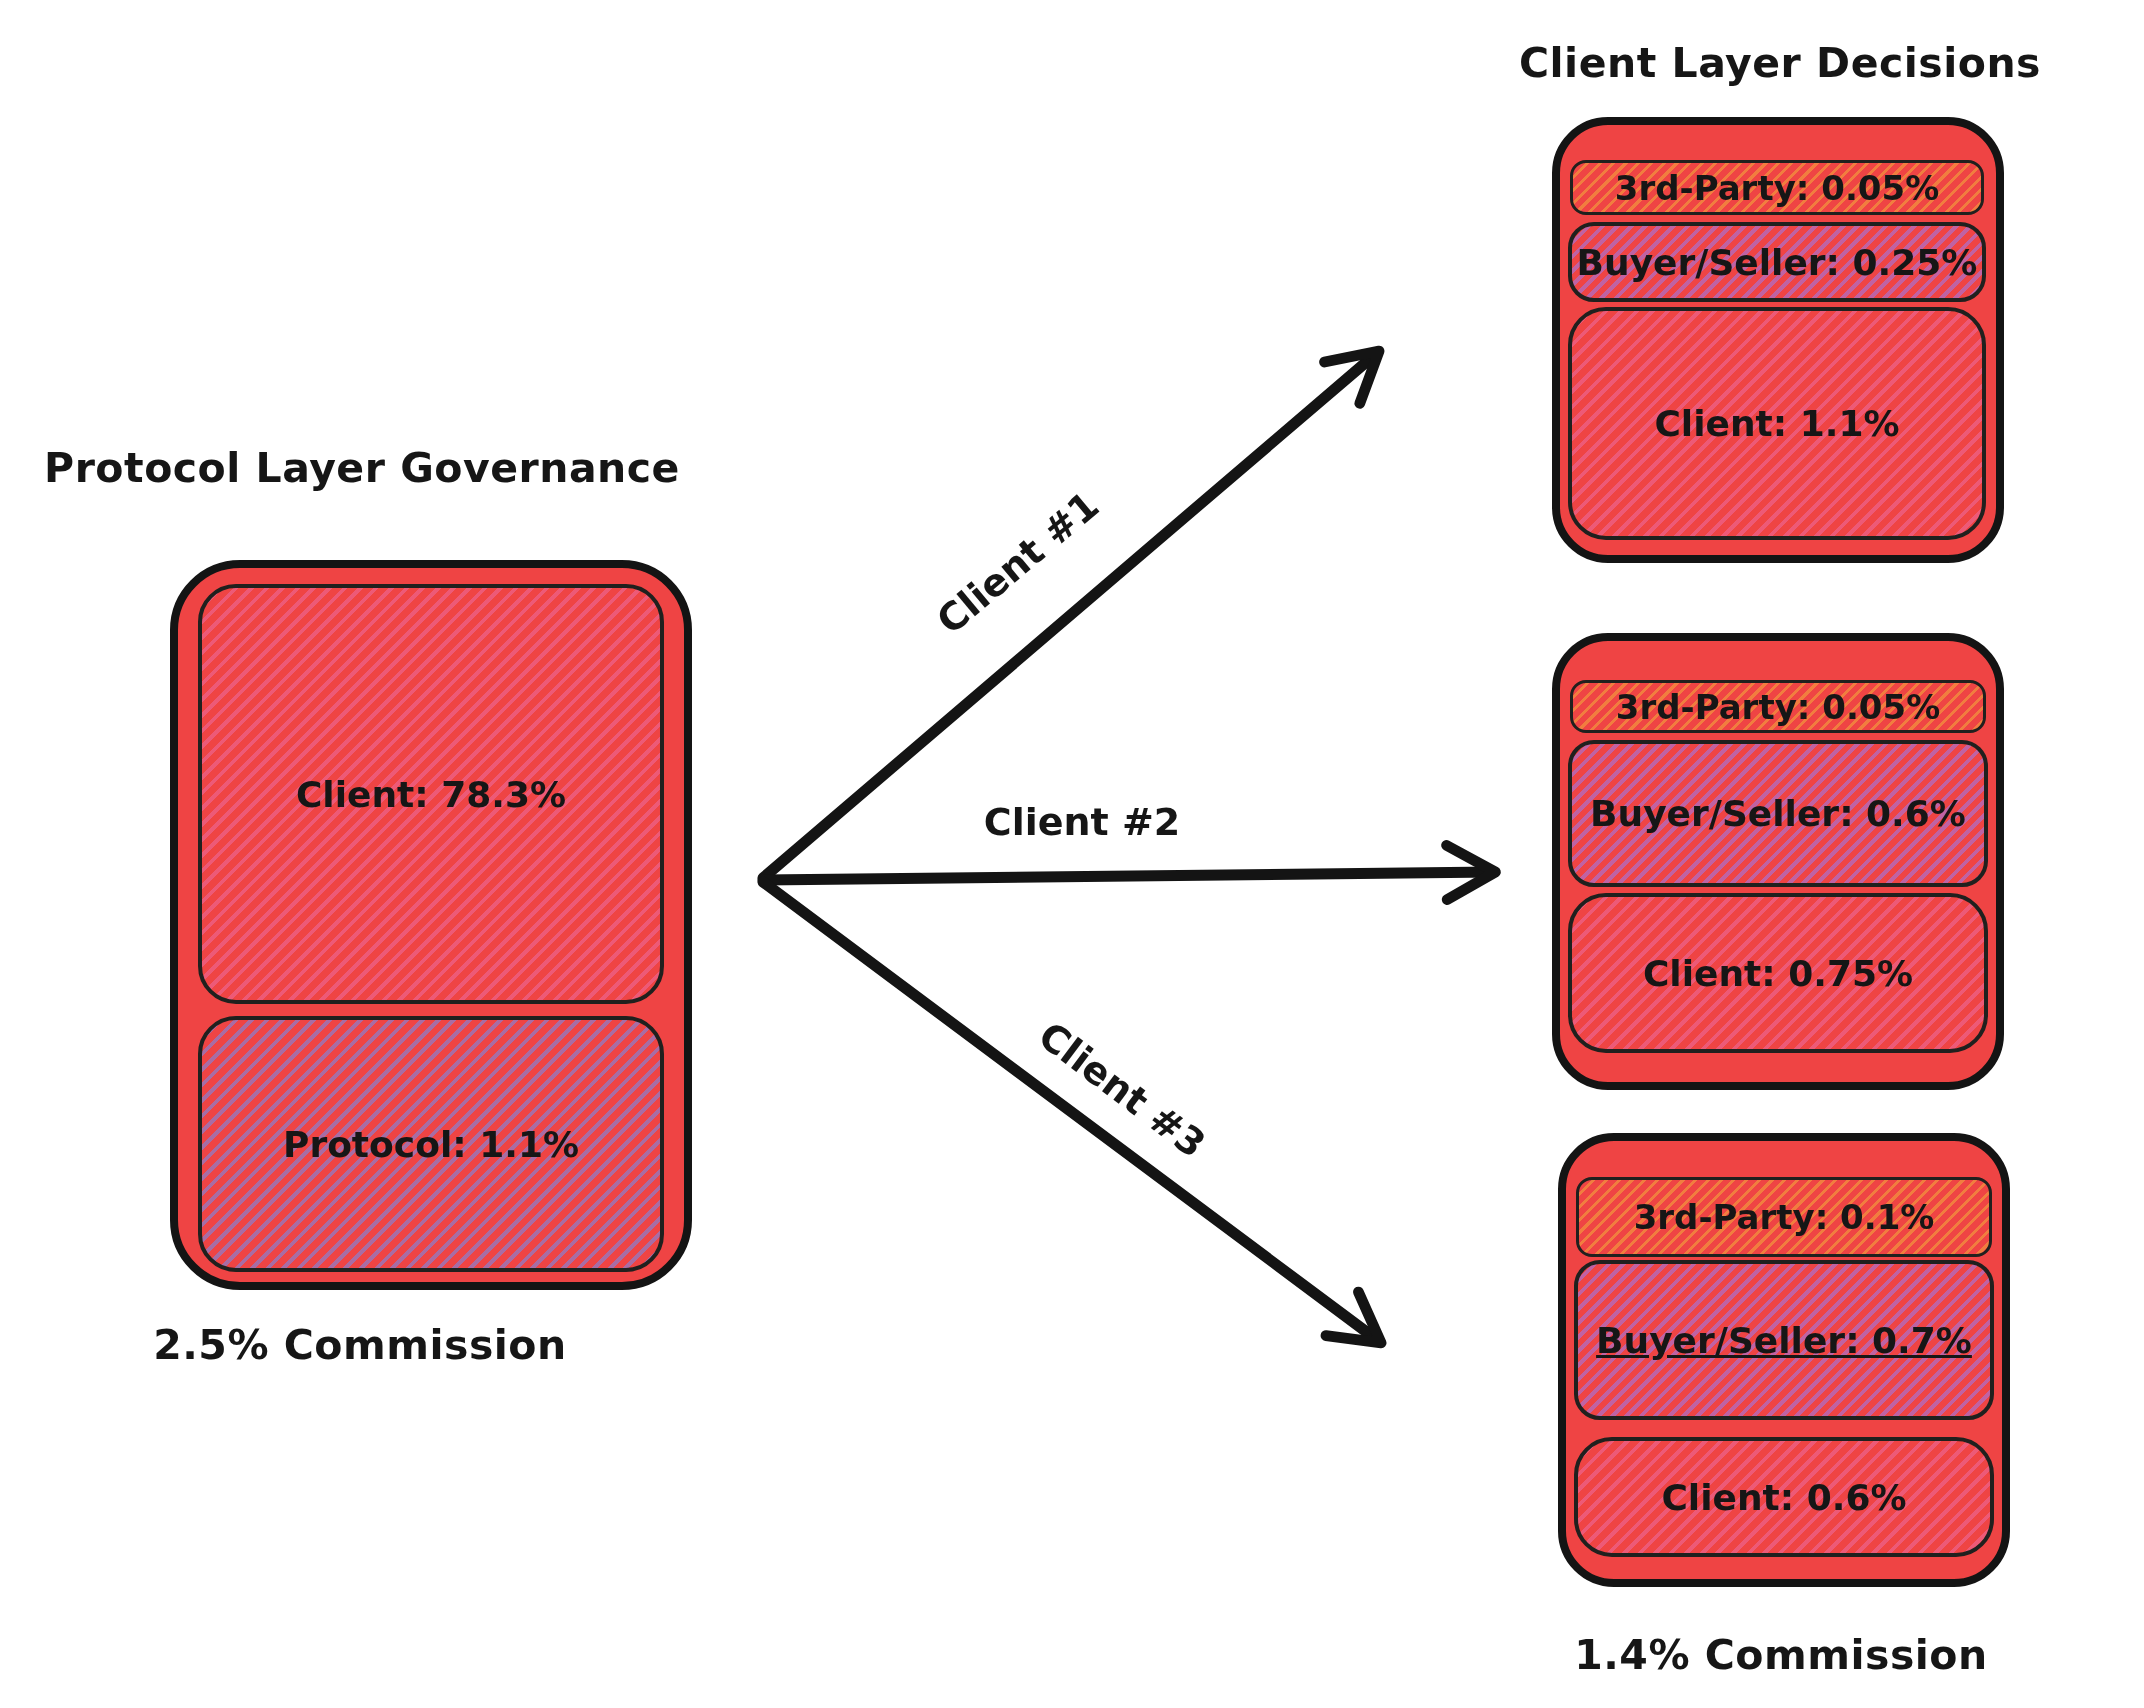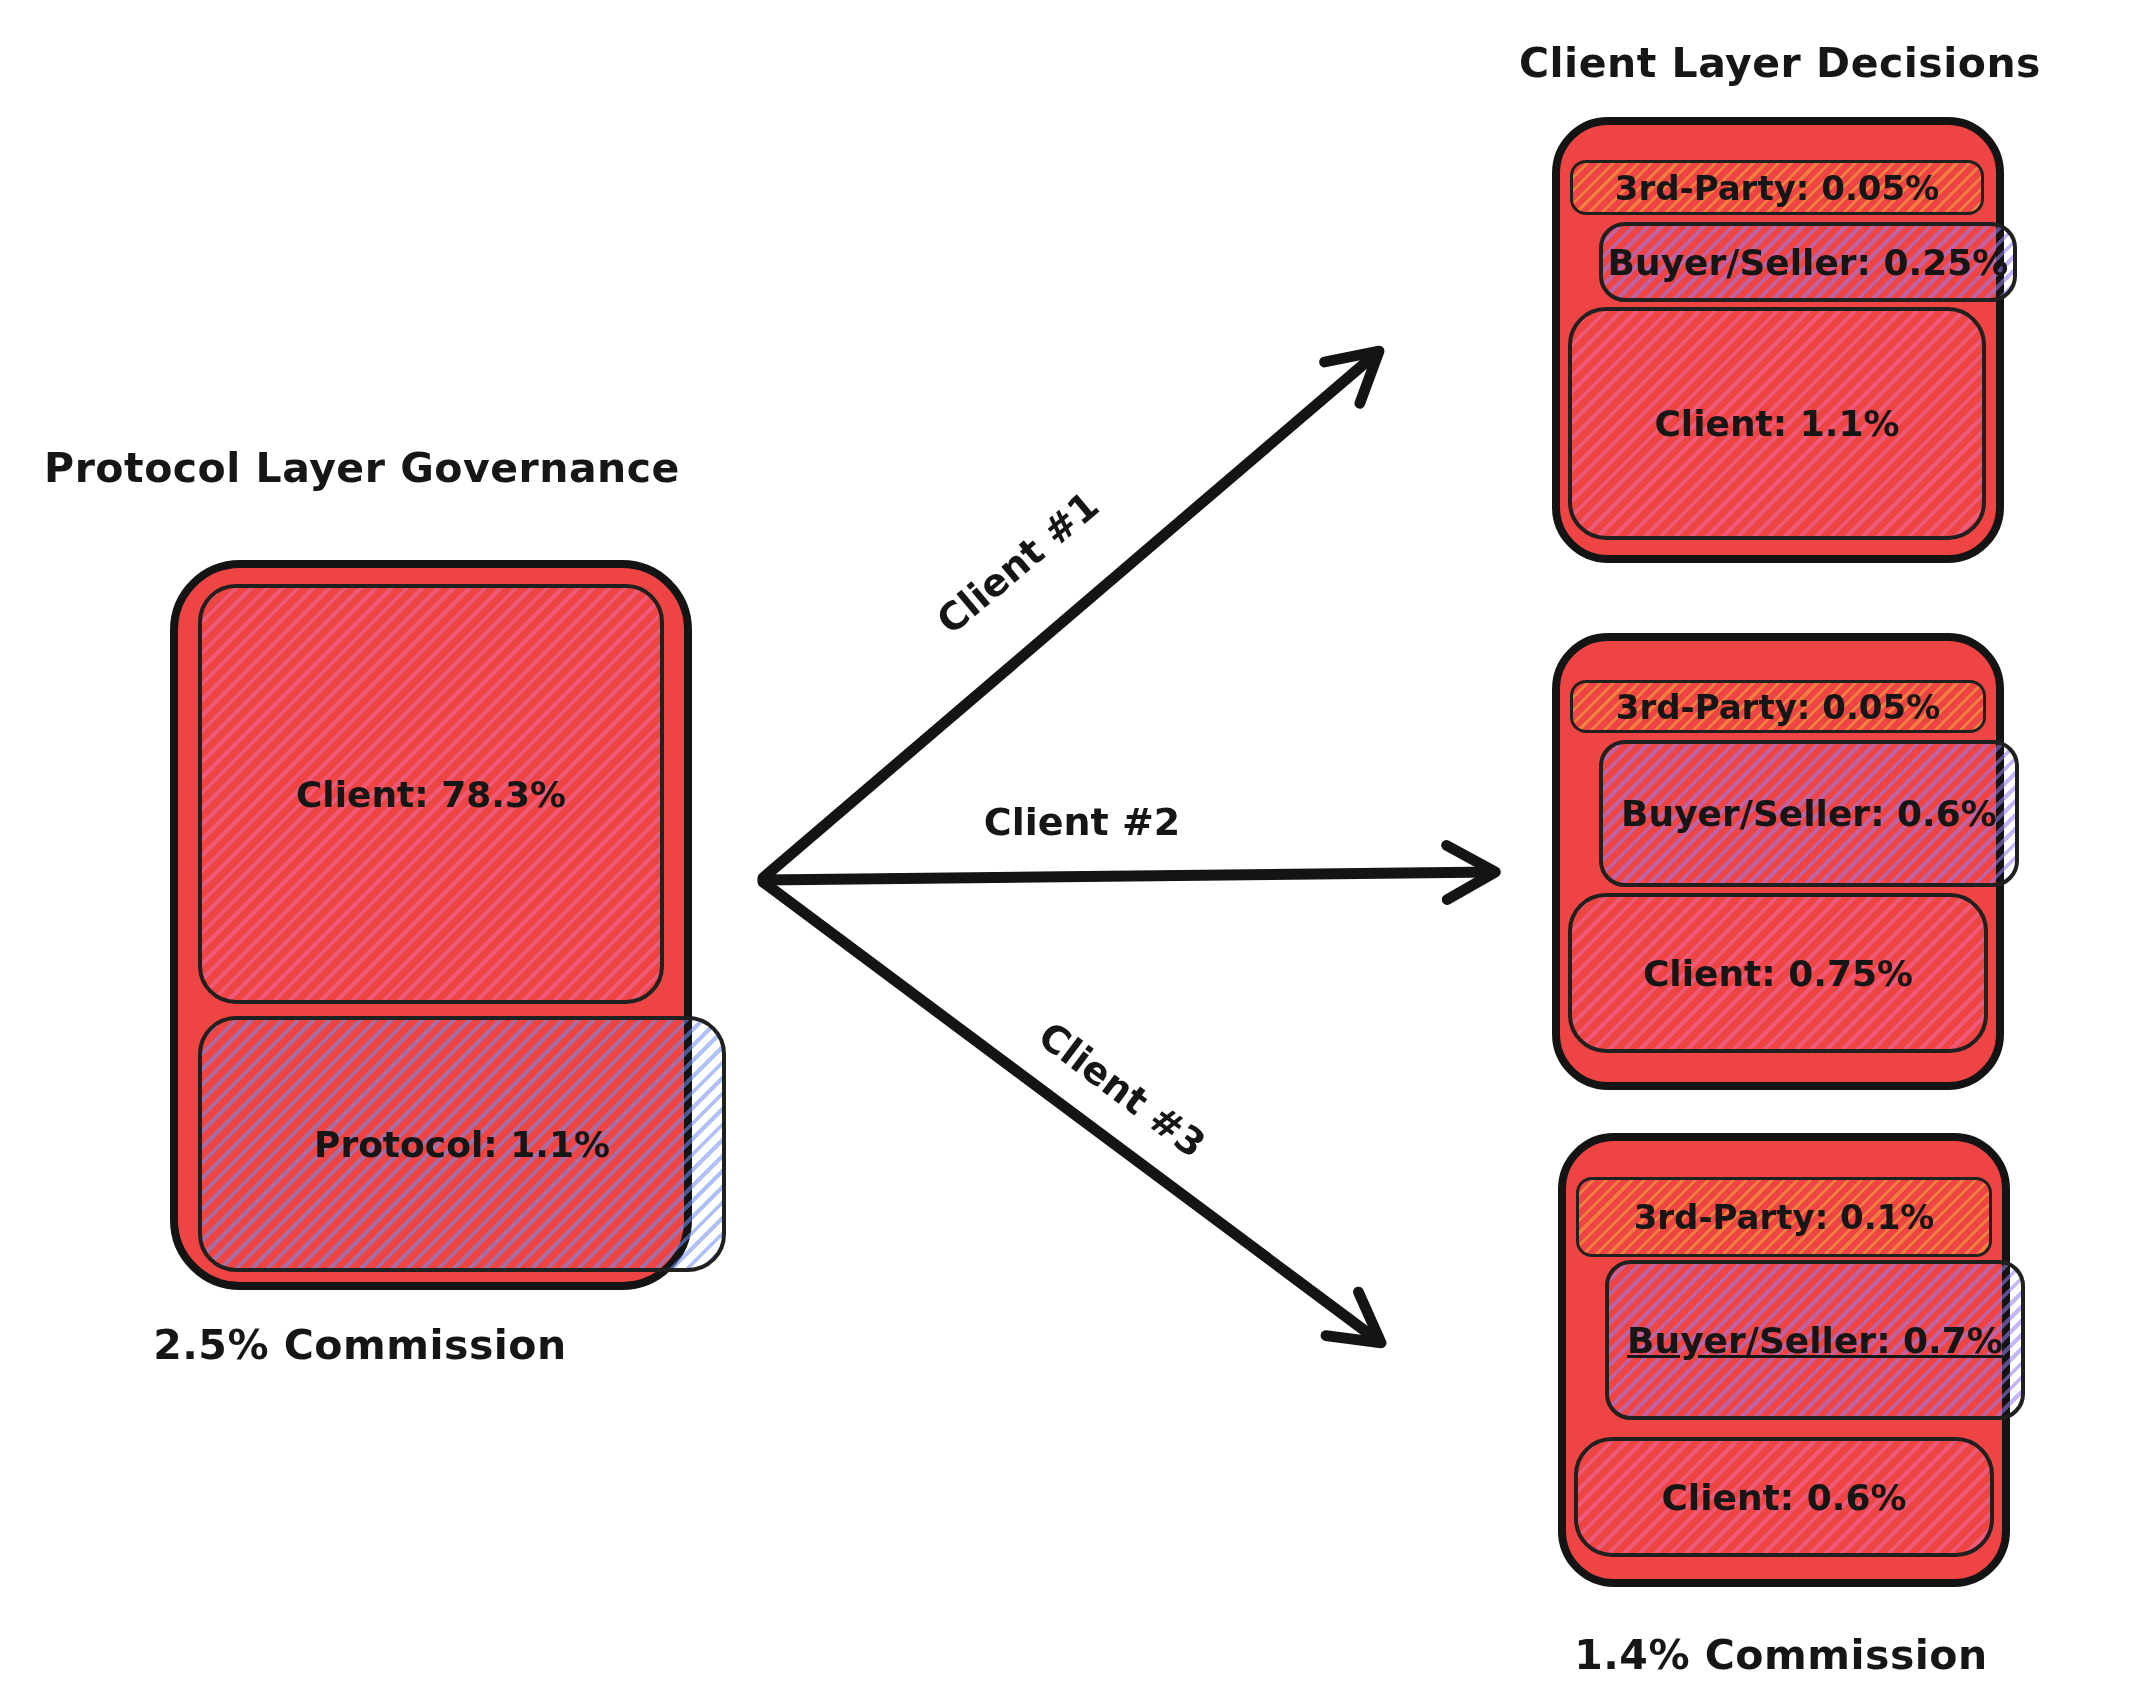--- a/index.html
+++ b/index.html
@@ -19,29 +19,29 @@
   .rbox      { width:452px; border-radius:56px; }
   .rbox-1    { left:1552px; top:117px;  height:446px; }
   .rbox-2    { left:1552px; top:633px;  height:457px; }
   .rbox-3    { left:1558px; top:1133px; height:454px; }
   .seg {
     position:absolute; box-sizing:border-box;
     display:flex; align-items:center; justify-content:center;
     border:4px solid #20201e; font-size:36px; font-weight:600; white-space:nowrap;
   }
   .strip { border-width:3px; font-size:34px; border-radius:16px; }
-  .mid   { border-radius:26px;margin-left:31px; }
+  .mid   { border-radius:26px; }
   .big   { border-radius:38px; }
   .hatch-pink   { background-image:repeating-linear-gradient(135deg, rgba(236,103,150,0.62) 0 4px, rgba(255,255,255,0) 4px 11px); }
   .hatch-blue   { background-image:repeating-linear-gradient(135deg, rgba(111,142,242,0.55) 0 4px, rgba(255,255,255,0) 4px 11px); }
   .hatch-orange { background-image:repeating-linear-gradient(135deg, rgba(242,163,60,0.60) 0 3px, rgba(255,255,255,0) 3px 9px); }
   .hatch-purple { background-image:repeating-linear-gradient(135deg, rgba(154,123,240,0.55) 0 4px, rgba(255,255,255,0) 4px 10px); }
   
   .seg-client-left   { left:20px; top:16px;  width:466px; height:420px; }
-  .seg-protocol-left { left:20px; top:448px; width:528px; height:256px; }
+  .seg-protocol-left { left:20px; top:448px; width:466px; height:256px; }
   
   .b1-orange { left:10px; top:35px;  width:414px; height:55px; }
   .b1-purple { left:8px;  top:97px;  width:418px; height:80px; }
   .b1-pink   { left:8px;  top:182px; width:418px; height:233px; }
   
   .b2-orange { left:10px; top:39px;  width:416px; height:53px; }
   .b2-purple { left:8px;  top:99px;  width:420px; height:147px; }
   .b2-pink   { left:8px;  top:252px; width:420px; height:160px; }
   
   .b3-orange { left:10px; top:36px;  width:416px; height:80px; }

